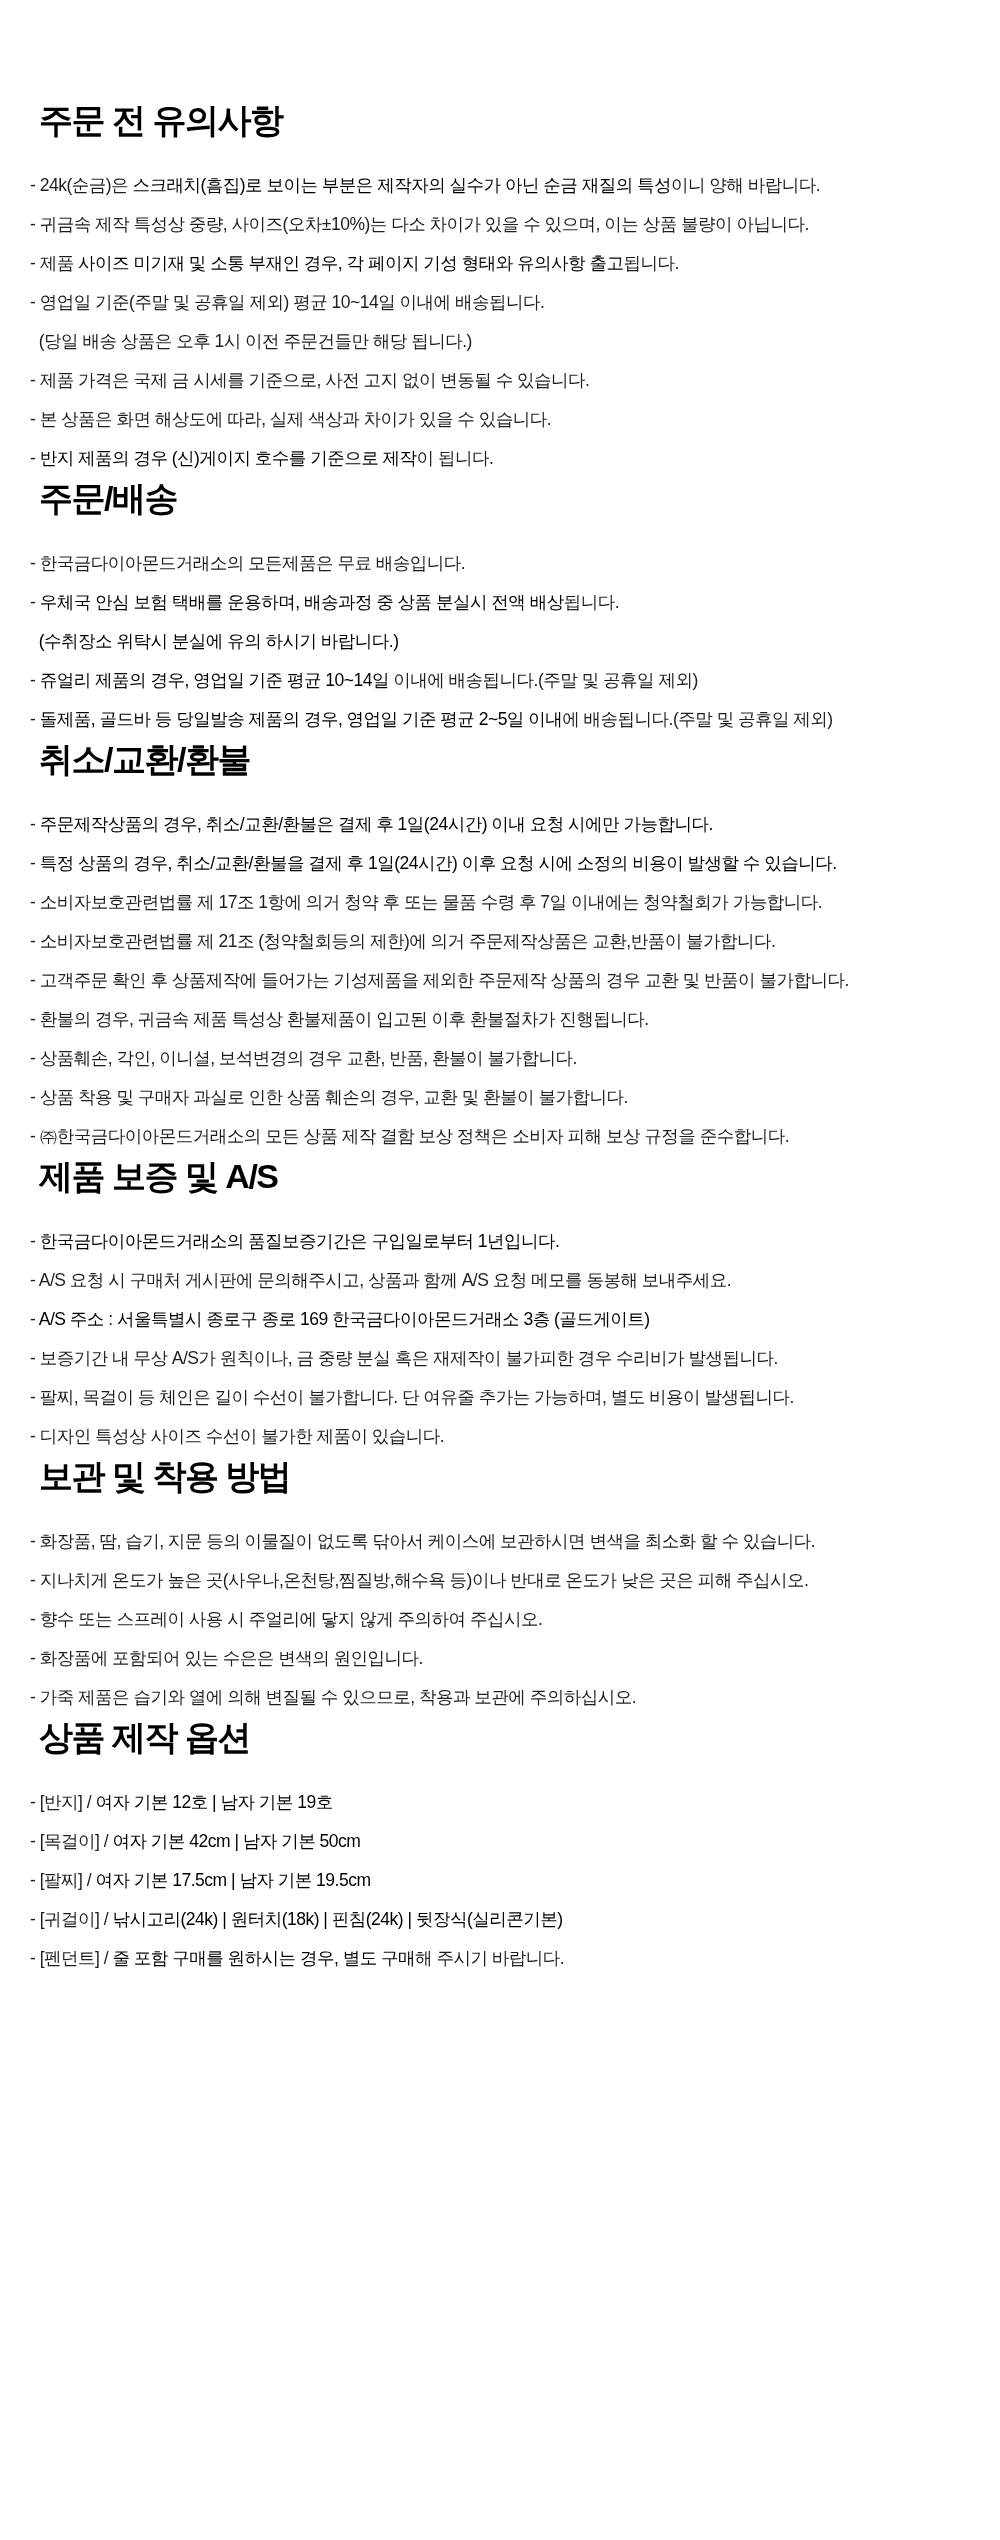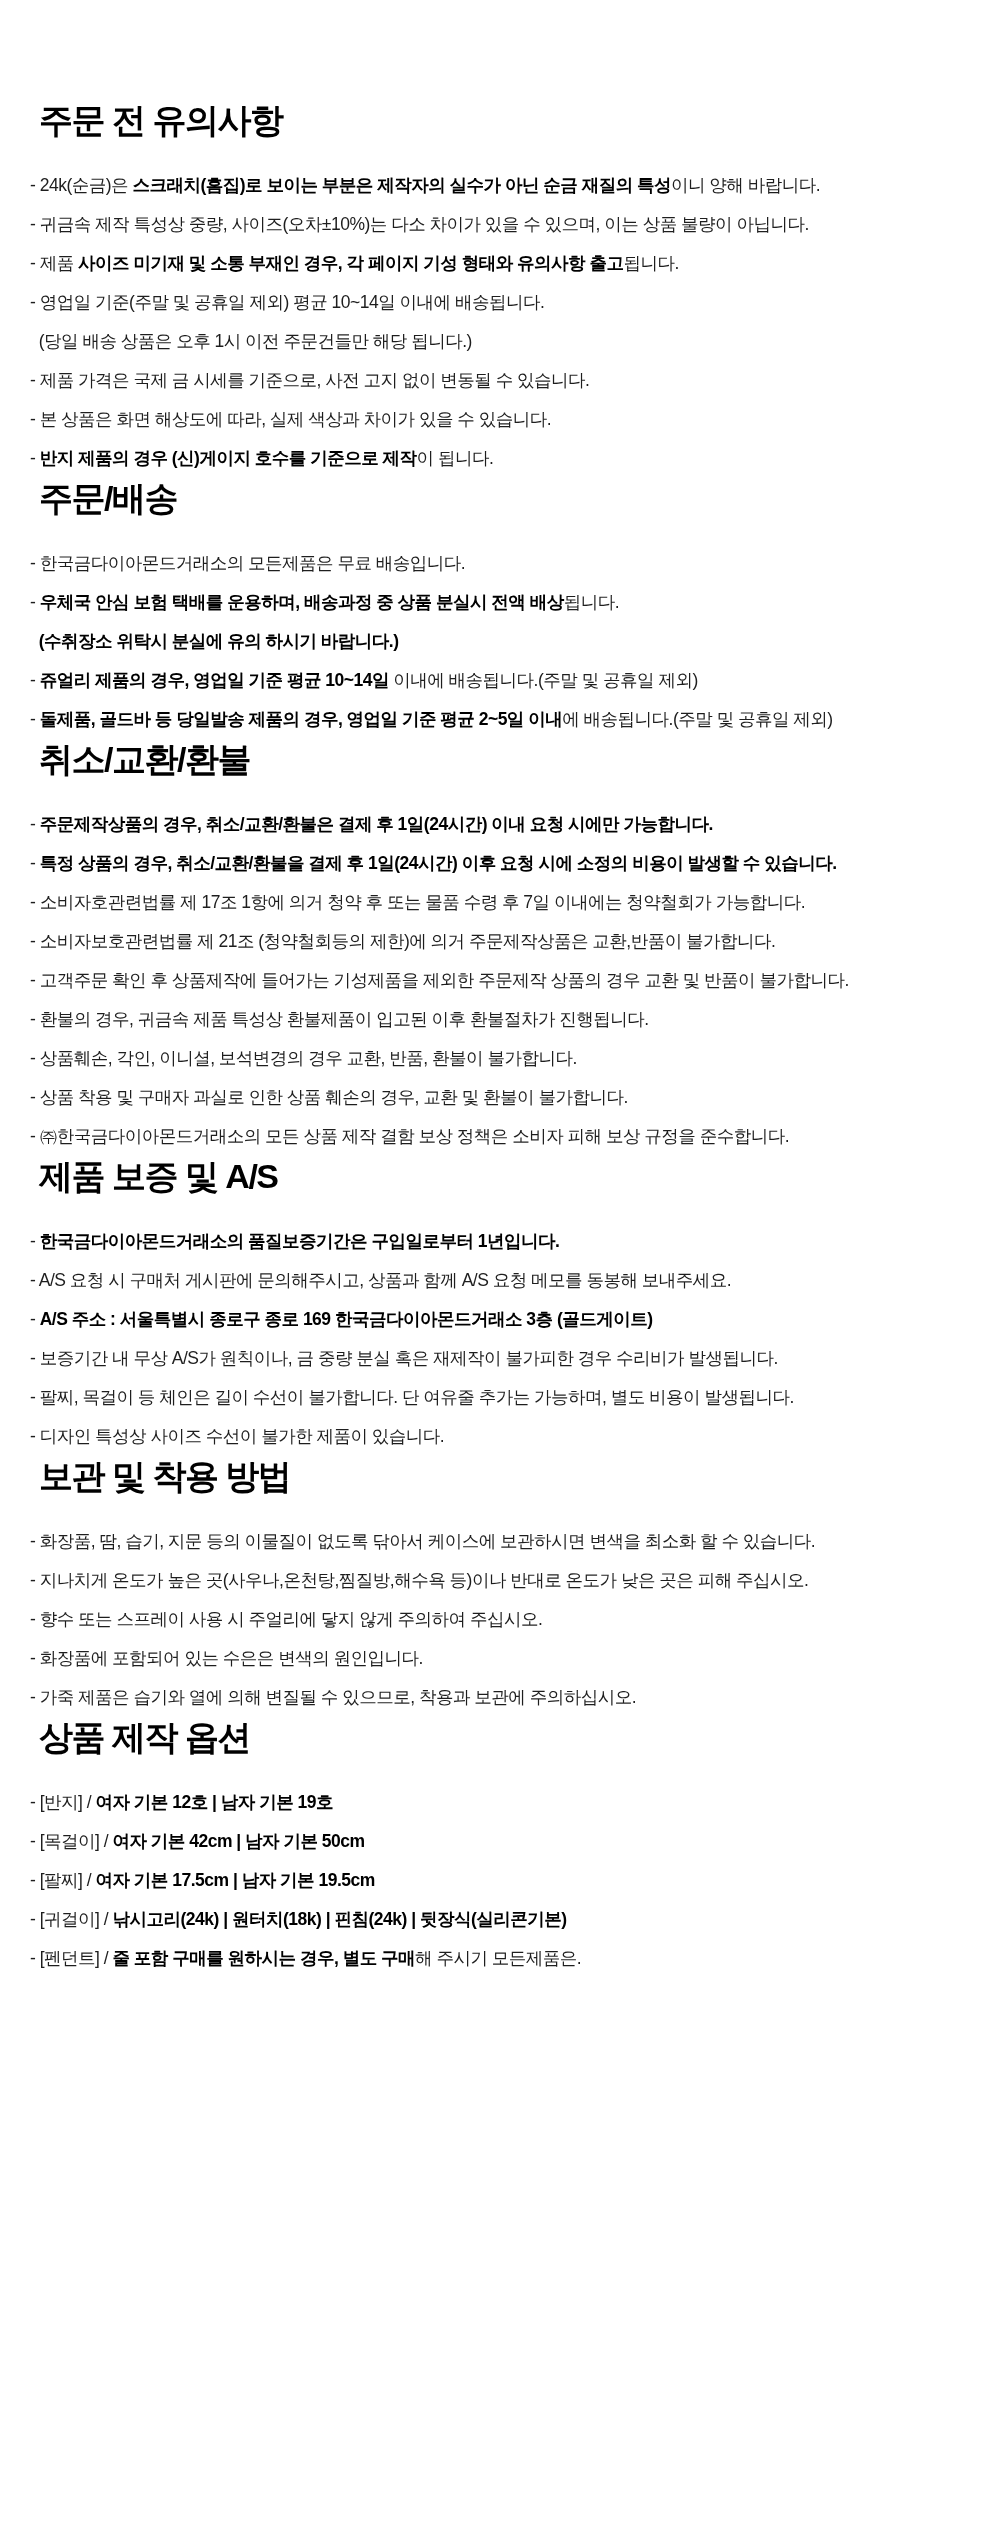--- a/index.html
+++ b/index.html
@@ -33,21 +33,21 @@
     margin: 0;
     font-size: 17.5px;
     line-height: 39px;
     letter-spacing: -0.5px;
     color: #1e1e1e;
     white-space: pre-wrap;
     font-weight: 400;
   }
   p.notice-line span { font-weight: 400; }
   p.notice-line span.b {
-    font-weight: 700;
+    font-weight: 400;
     color: #000000;
   }
 </style>
 </head>
 <body>
 
 <main class="notice">
     <section class="notice-section">
       <h2 class="section-title">주문 전 유의사항</h2>
       <div class="lines">
@@ -69,21 +69,21 @@
         <p class="notice-line"><span>  </span><span class="b">(수취장소 위탁시 분실에 유의 하시기 바랍니다.)</span></p>
         <p class="notice-line"><span>- </span><span class="b">쥬얼리 제품의 경우, 영업일 기준 평균 10~14일</span><span> 이내에 배송됩니다.(주말 및 공휴일 제외)</span></p>
         <p class="notice-line"><span>- </span><span class="b">돌제품, 골드바 등 당일발송 제품의 경우, 영업일 기준 평균 2~5일 이내</span><span>에 배송됩니다.(주말 및 공휴일 제외)</span></p>
       </div>
     </section>
     <section class="notice-section">
       <h2 class="section-title">취소/교환/환불</h2>
       <div class="lines">
         <p class="notice-line"><span>- </span><span class="b">주문제작상품의 경우, 취소/교환/환불은 결제 후 1일(24시간) 이내 요청 시에만 가능합니다.</span></p>
         <p class="notice-line"><span>- </span><span class="b">특정 상품의 경우, 취소/교환/환불을 결제 후 1일(24시간) 이후 요청 시에 소정의 비용이 발생할 수 있습니다.</span></p>
-        <p class="notice-line"><span>- 소비자호관련법률 제 17조 1항에 의거 청약 후 또는 물품 수령 후 7일 이내에는 청약철회가 가능합니다.</span></p>
+        <p class="notice-line"><span>- 소비자보호관련법률 제 17조 1항에 의거 청약 후 또는 물품 수령 후 7일 이내에는 청약철회가 가능합니다.</span></p>
         <p class="notice-line"><span>- 소비자보호관련법률 제 21조 (청약철회등의 제한)에 의거 주문제작상품은 교환,반품이 불가합니다.</span></p>
         <p class="notice-line"><span>- 고객주문 확인 후 상품제작에 들어가는 기성제품을 제외한 주문제작 상품의 경우 교환 및 반품이 불가합니다.</span></p>
         <p class="notice-line"><span>- 환불의 경우, 귀금속 제품 특성상 환불제품이 입고된 이후 환불절차가 진행됩니다.</span></p>
         <p class="notice-line"><span>- 상품훼손, 각인, 이니셜, 보석변경의 경우 교환, 반품, 환불이 불가합니다.</span></p>
         <p class="notice-line"><span>- 상품 착용 및 구매자 과실로 인한 상품 훼손의 경우, 교환 및 환불이 불가합니다.</span></p>
         <p class="notice-line"><span>- ㈜한국금다이아몬드거래소의 모든 상품 제작 결함 보상 정책은 소비자 피해 보상 규정을 준수합니다.</span></p>
       </div>
     </section>
     <section class="notice-section">
       <h2 class="section-title">제품 보증 및 A/S</h2>
@@ -106,16 +106,16 @@
         <p class="notice-line"><span>- 가죽 제품은 습기와 열에 의해 변질될 수 있으므로, 착용과 보관에 주의하십시오.</span></p>
       </div>
     </section>
     <section class="notice-section">
       <h2 class="section-title">상품 제작 옵션</h2>
       <div class="lines">
         <p class="notice-line"><span>- [반지] / </span><span class="b">여자 기본 12호 | 남자 기본 19호</span></p>
         <p class="notice-line"><span>- [목걸이] / </span><span class="b">여자 기본 42cm | 남자 기본 50cm</span></p>
         <p class="notice-line"><span>- [팔찌] / </span><span class="b">여자 기본 17.5cm | 남자 기본 19.5cm</span></p>
         <p class="notice-line"><span>- [귀걸이] / </span><span class="b">낚시고리(24k) | 원터치(18k) | 핀침(24k) | 뒷장식(실리콘기본)</span></p>
-        <p class="notice-line"><span>- [펜던트] / </span><span class="b">줄 포함 구매를 원하시는 경우, 별도 구매</span><span>해 주시기 모든제품은.</span></p>
+        <p class="notice-line"><span>- [펜던트] / </span><span class="b">줄 포함 구매를 원하시는 경우, 별도 구매</span><span>해 주시기 바랍니다.</span></p>
       </div>
     </section>
   </main>
 
 </body></html>

